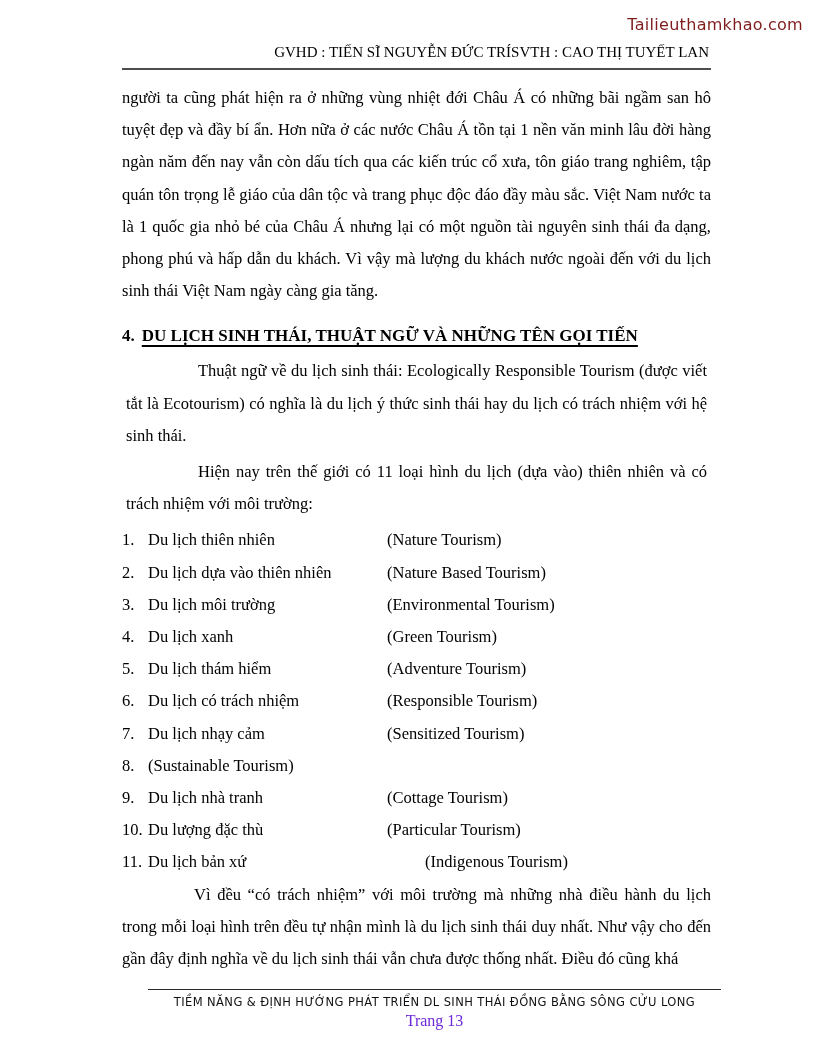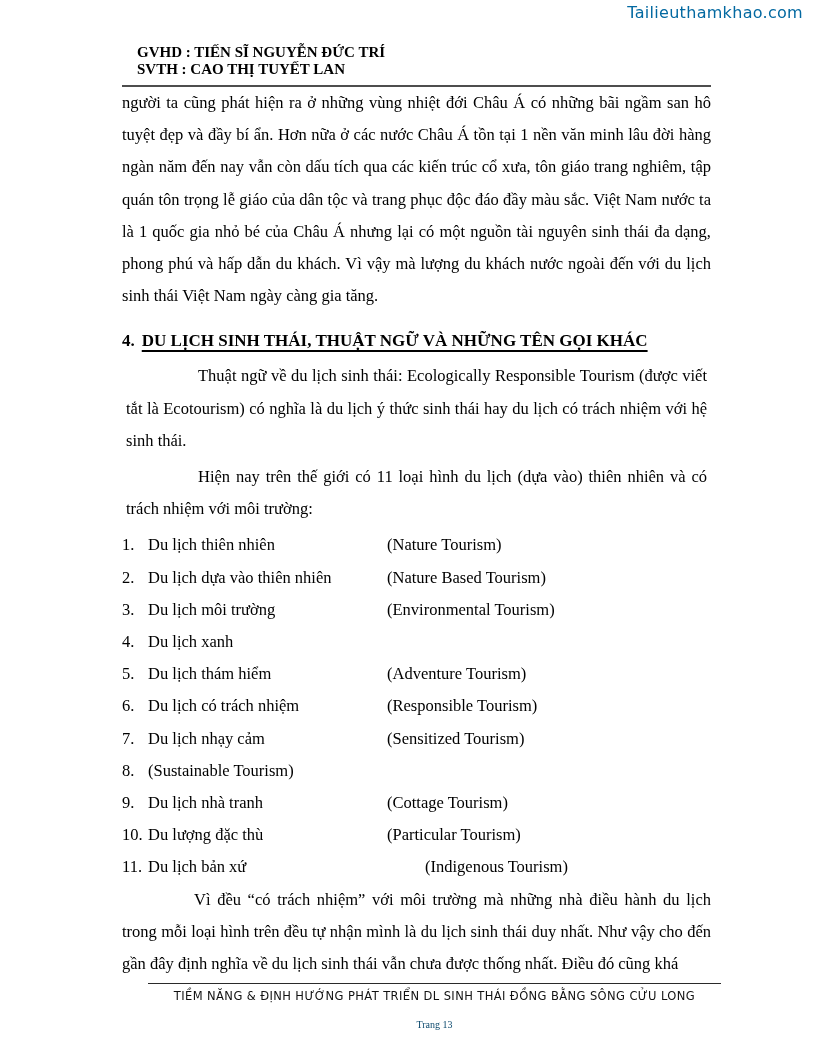--- a/index.html
+++ b/index.html
@@ -6,40 +6,39 @@
   .page{
     position:relative;
     width:816px;height:1056px;
     margin:0 auto;
     background:#ffffff;
     font-family:"Liberation Serif", serif;
     color:#000;
     overflow:hidden;
   }
   .watermark{
-    position:absolute;top:3px;right:13px;
+    position:absolute;top:15px;right:13px;
     font-family:"DejaVu Sans", sans-serif;
-    font-size:16px;color:#0369a1;
+    font-size:16px;color:#7f1d1d;
     letter-spacing:0.3px;
   }
   .header{margin:0 105px 0 122px;padding-top:44px;}
   .header-row{
     display:flex;justify-content:flex-end;align-items:baseline;
-    font-weight:bold;font-size:15px;
+    font-weight:normal;font-size:15px;
     padding:0 2px 7px 15px;
     white-space:nowrap;
-    flex-direction:column;
   }
   .header-rule{border-bottom:2.5px solid #4d4d4d;}
   .content{
     margin:0 105px 0 122px;
     font-size:16.5px;line-height:32.2px;
     text-align:justify;
   }
-  .p-first{margin:0 0 0 0;}
+  .p-first{margin:12px 0 0 0;}
   .section-heading{
     font-size:17px;font-weight:bold;
     margin:14px 0 4px 0;
     text-align:left;line-height:30px;
     white-space:nowrap;
   }
   .section-heading .sec-num{margin-right:7px;}
   .section-heading .sec-title{
     text-decoration:underline;
     text-decoration-thickness:1.5px;
@@ -56,21 +55,21 @@
   .footer{
     position:absolute;left:148px;width:573px;bottom:26px;
     text-align:center;
   }
   .footer-rule{border-top:1.5px solid #2a2a2a;margin-bottom:5px;}
   .footer-title{
     font-family:"DejaVu Sans", sans-serif;
     font-size:11.5px;letter-spacing:0.4px;
     color:#111;
   }
-  .footer-page{font-size:10px;margin-top:16px;color:#0c4a6e;}
+  .footer-page{font-size:16px;margin-top:3px;color:#6d28d9;}
 </style>
 </head>
 <body>
 
 <div class="page">
 
   <div class="watermark">Tailieuthamkhao.com</div>
 
   <div class="header">
     <div class="header-row">
@@ -78,21 +77,21 @@
       <span>SVTH : CAO THỊ TUYẾT LAN</span>
     </div>
     <div class="header-rule"></div>
   </div>
 
   <div class="content">
 
     <p class="p-first">người ta cũng phát hiện ra ở những vùng nhiệt đới Châu Á có những bãi ngầm san hô tuyệt đẹp và đầy bí ẩn. Hơn nữa ở các nước Châu Á tồn tại 1 nền văn minh lâu đời hàng ngàn năm đến nay vẫn còn dấu tích qua các kiến trúc cổ xưa, tôn giáo trang nghiêm, tập quán tôn trọng lễ giáo của dân tộc và trang phục độc đáo đầy màu sắc. Việt Nam nước ta là 1 quốc gia nhỏ bé của Châu Á nhưng lại có một nguồn tài nguyên sinh thái đa dạng, phong phú và hấp dẫn du khách. Vì vậy mà lượng du khách nước ngoài đến với du lịch sinh thái Việt Nam ngày càng gia tăng.</p>
 
     <div class="section-heading">
-      <span class="sec-num">4.</span><span class="sec-title">DU LỊCH SINH THÁI, THUẬT NGỮ VÀ NHỮNG TÊN GỌI KHÁC</span>
+      <span class="sec-num">4.</span><span class="sec-title">DU LỊCH SINH THÁI, THUẬT NGỮ VÀ NHỮNG TÊN GỌI TIẾN</span>
     </div>
 
     <p class="indent-para">Thuật ngữ về du lịch sinh thái: Ecologically Responsible Tourism (được viết tắt là Ecotourism) có nghĩa là du lịch ý thức sinh thái hay du lịch có trách nhiệm với hệ sinh thái.</p>
 
     <p class="indent-para">Hiện nay trên thế giới có 11 loại hình du lịch (dựa vào) thiên nhiên và có trách nhiệm với môi trường:</p>
 
     <div class="tourism-list">
       <div class="trow">
         <span class="num">1.</span>
         <span class="vi">Du lịch thiên nhiên</span>
@@ -104,20 +103,21 @@
         <span class="en">(Nature Based Tourism)</span>
       </div>
       <div class="trow">
         <span class="num">3.</span>
         <span class="vi">Du lịch môi trường</span>
         <span class="en">(Environmental Tourism)</span>
       </div>
       <div class="trow">
         <span class="num">4.</span>
         <span class="vi">Du lịch xanh</span>
+        <span class="en">(Green Tourism)</span>
       </div>
       <div class="trow">
         <span class="num">5.</span>
         <span class="vi">Du lịch thám hiểm</span>
         <span class="en">(Adventure Tourism)</span>
       </div>
       <div class="trow">
         <span class="num">6.</span>
         <span class="vi">Du lịch có trách nhiệm</span>
         <span class="en">(Responsible Tourism)</span>

